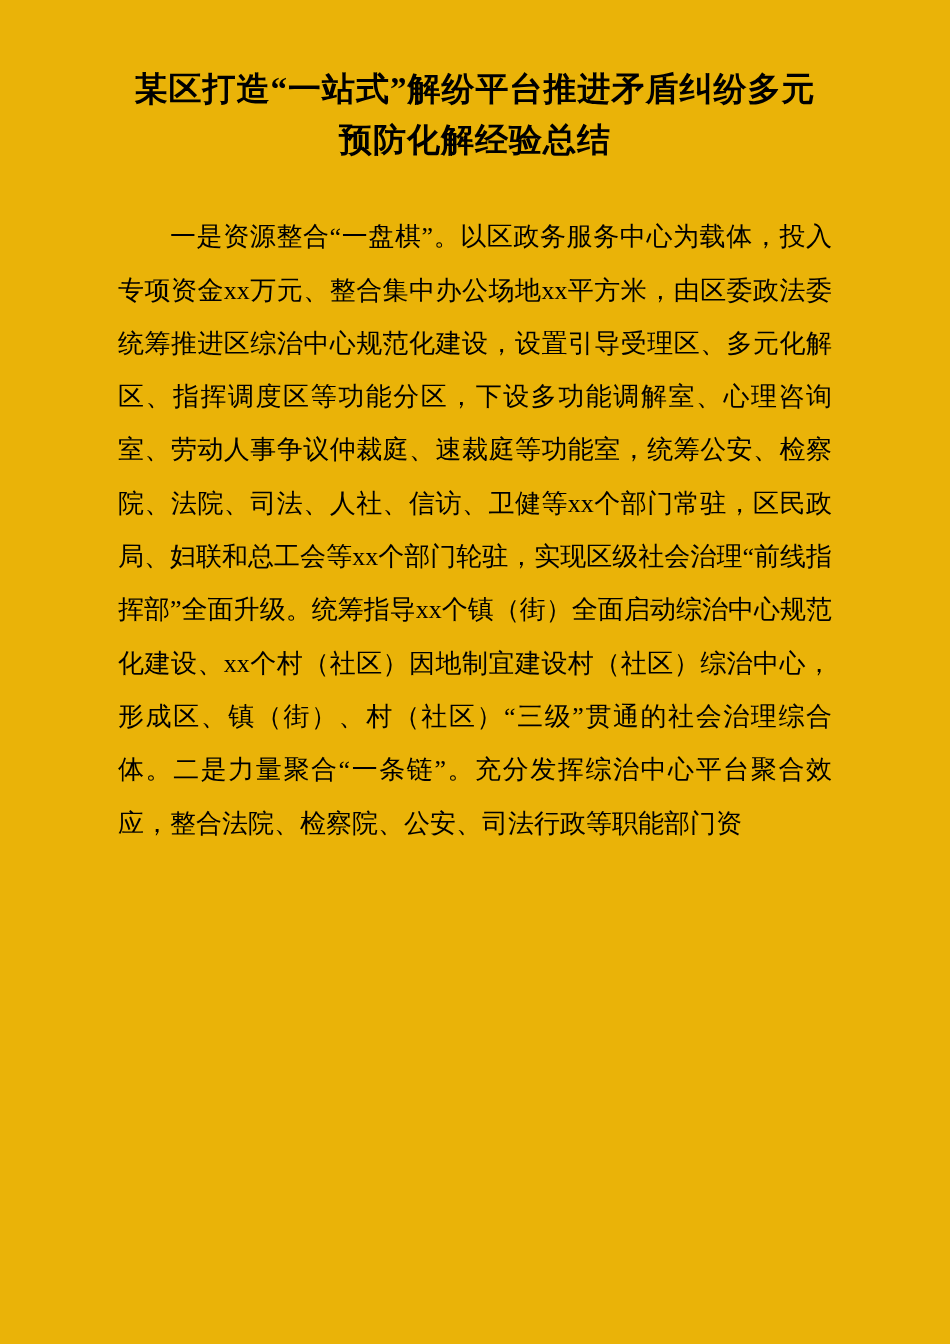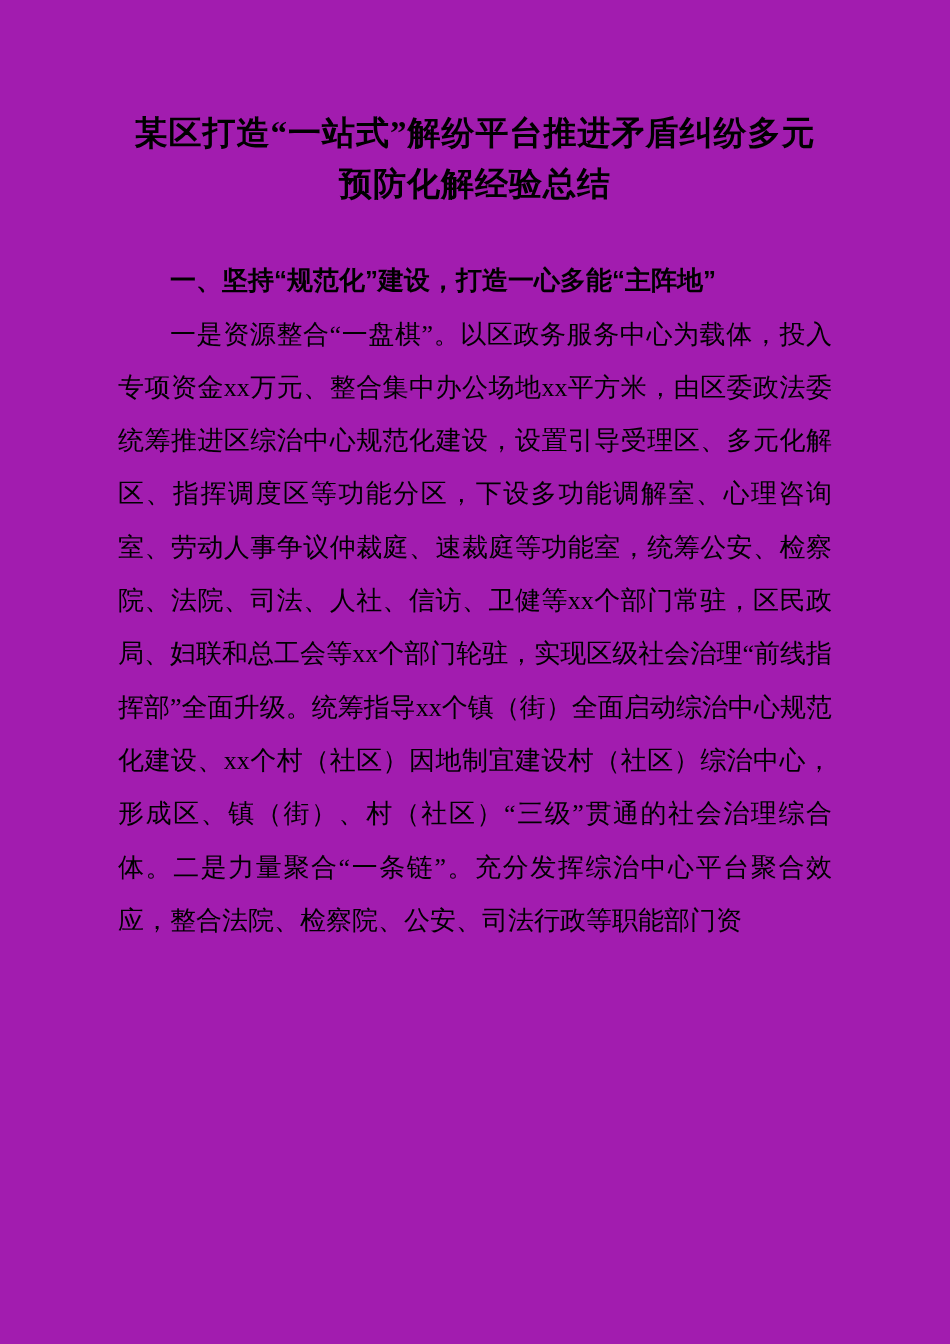--- a/index.html
+++ b/index.html
@@ -4,23 +4,23 @@
 <style>
   html, body {
     margin: 0;
     padding: 0;
     background: #ffffff;
   }
   .page {
     position: relative;
     width: 950px;
     height: 1344px;
-    background: #a21caf;
+    background: #eab308;
     box-sizing: border-box;
-    padding: 108px 118px 0 118px;
+    padding: 64px 118px 0 118px;
     overflow: hidden;
     color: #000000;
     font-family: "Liberation Serif", "DejaVu Serif", serif;
   }
   .doc-title {
     margin: 0 0 44px 0;
     font-size: 33px;
     font-weight: bold;
     text-align: center;
     line-height: 1.55;
@@ -45,16 +45,15 @@
     font-family: "Liberation Sans", "DejaVu Sans", sans-serif;
   }
 </style>
 </head>
 <body>
 
 <div class="page">
   <h1 class="doc-title">某区打造“一站式”解纷平台推进矛盾纠纷多元预防化解经验总结</h1>
 
 
-  <h2 class="section-heading">一、坚持“规范化”建设，打造一心多能“主阵地”</h2>
 
   <p class="para">一是资源整合“一盘棋”。以区政务服务中心为载体，投入专项资金xx万元、整合集中办公场地xx平方米，由区委政法委统筹推进区综治中心规范化建设，设置引导受理区、多元化解区、指挥调度区等功能分区，下设多功能调解室、心理咨询室、劳动人事争议仲裁庭、速裁庭等功能室，统筹公安、检察院、法院、司法、人社、信访、卫健等xx个部门常驻，区民政局、妇联和总工会等xx个部门轮驻，实现区级社会治理“前线指挥部”全面升级。统筹指导xx个镇（街）全面启动综治中心规范化建设、xx个村（社区）因地制宜建设村（社区）综治中心，形成区、镇（街）、村（社区）“三级”贯通的社会治理综合体。二是力量聚合“一条链”。充分发挥综治中心平台聚合效应，整合法院、检察院、公安、司法行政等职能部门资</p>
 </div>
 
 </body></html>

